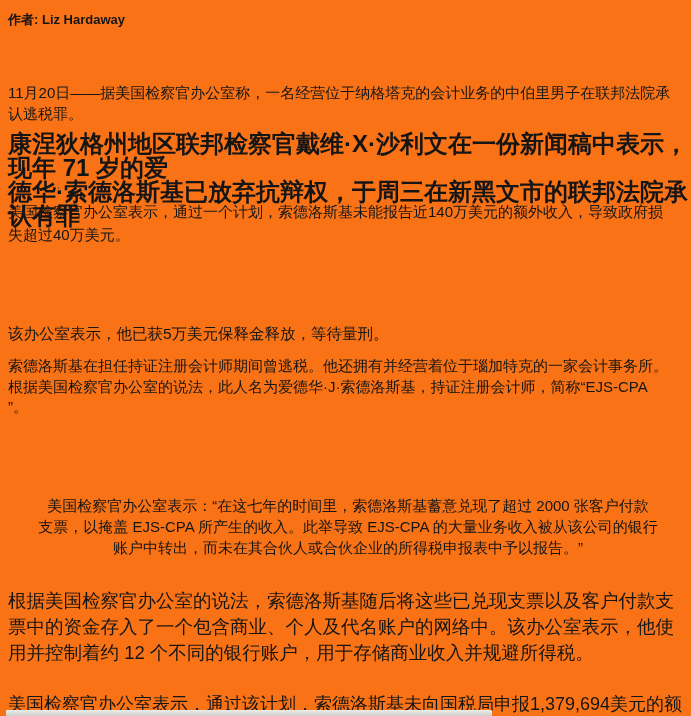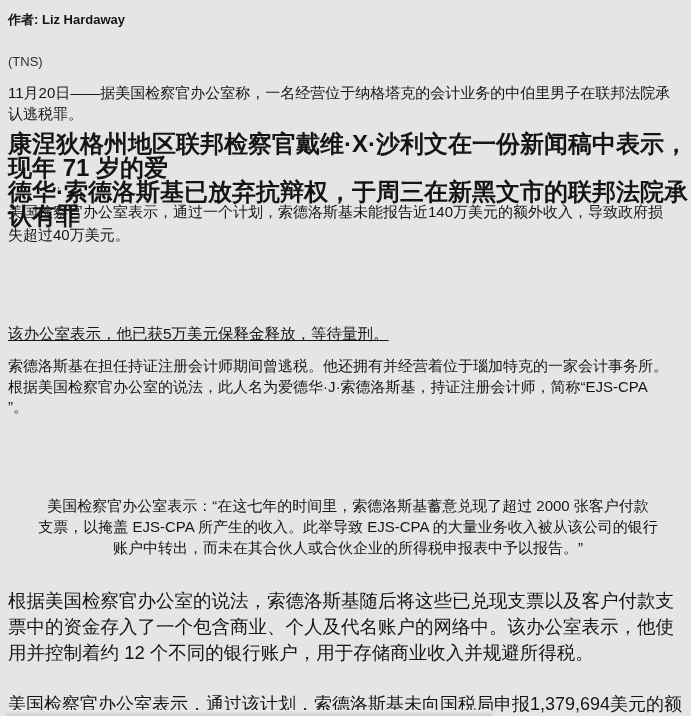--- a/index.html
+++ b/index.html
@@ -1,40 +1,40 @@
 <!DOCTYPE html>
 <html><head>
 <meta charset="utf-8">
 <style>
   html, body { margin: 0; padding: 0; background: #ffffff; }
   .page {
     position: relative;
     width: 691px;
     height: 716px;
-    background: #e5e5e5;
+    background: #f97316;
     font-family: "Liberation Sans", sans-serif;
     color: #151515;
     overflow: hidden;
   }
   .block {
     position: absolute;
     left: 8px;
     width: 680px;
     white-space: pre-line;
     color: #151515;
   }
   .byline       { top: 11px;  font-size: 13px; font-weight: 700; }
   .publication  { top: 31px;  font-size: 14px; font-weight: 700; }
   .wire-tag     { top: 54px;  font-size: 13px; font-weight: 400; color: #2e2e2e; }
   .lede         { top: 82px;  font-size: 15px; line-height: 21px; }
   .headline     { top: 132px; font-size: 24px; font-weight: 700; line-height: 24px; }
   .stray-period { position: absolute; left: 57px; top: 178px; font-size: 12px; color: #4a4a4a; }
   .p-scheme     { top: 200px; font-size: 15px; line-height: 23px; }
   .p-sentencing { top: 251px; font-size: 15.5px; line-height: 20px; }
-  .p-bond       { top: 324px; font-size: 15.5px; line-height: 20px; text-decoration: underline; }
+  .p-bond       { top: 324px; font-size: 15.5px; line-height: 20px; }
   .p-background { top: 356px; font-size: 15px; line-height: 20.5px; }
   .p-returns    { top: 428px; font-size: 14px; line-height: 21.5px; }
   .p-quote      { top: 495px; font-size: 15px; line-height: 21px; text-align: center; }
   .p-accounts   { top: 588px; font-size: 18.5px; line-height: 26px; }
   .p-totals     { top: 695px; font-size: 18px; line-height: 19px; }
   .bottom-bar {
     position: absolute;
     left: 6px;
     top: 710px;
     width: 486px;
@@ -44,21 +44,20 @@
   }
 </style>
 </head>
 <body>
 
 <div class="page">
 
   <div class="block byline">作者: Liz Hardaway</div>
 
 
-  <div class="block wire-tag">(TNS)</div>
 
   <div class="block lede">11月20日——据美国检察官办公室称，一名经营位于纳格塔克的会计业务的中伯里男子在联邦法院承
 认逃税罪。</div>
 
   <div class="block headline">康涅狄格州地区联邦检察官戴维·X·沙利文在一份新闻稿中表示，现年 71 岁的爱
 德华·索德洛斯基已放弃抗辩权，于周三在新黑文市的联邦法院承认有罪</div>
 
   <div class="stray-period">.</div>
 
   <div class="block p-scheme">美国检察官办公室表示，通过一个计划，索德洛斯基未能报告近140万美元的额外收入，导致政府损

